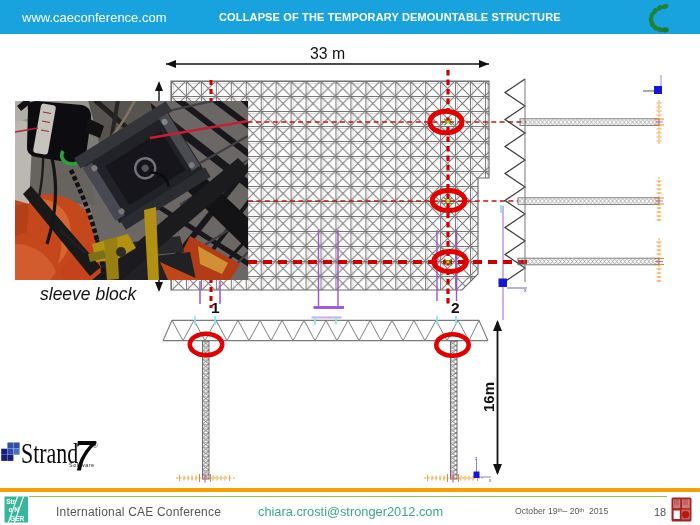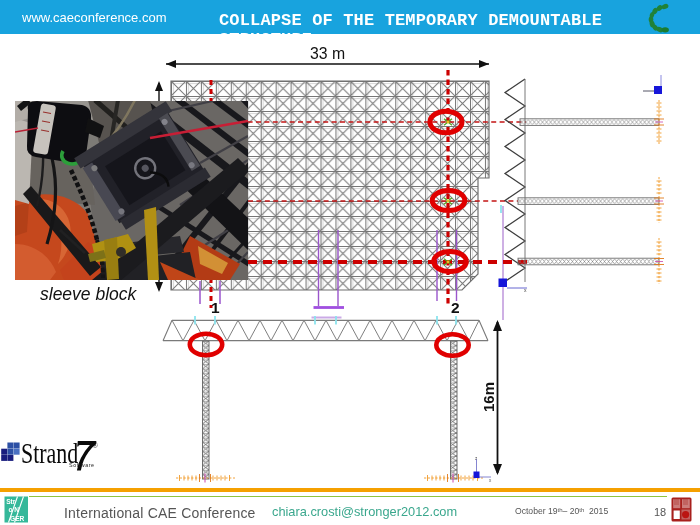--- a/index.html
+++ b/index.html
@@ -7,21 +7,21 @@
        font-family:"Liberation Sans",sans-serif;}
   .abs{position:absolute;}
 </style>
 </head>
 <body>
 
 <div class="abs" style="left:0;top:0;width:700px;height:34px;background:#18a3de;"></div>
 
 <div class="abs" style="left:22px;top:10px;color:#fff;font-size:13px;">www.caeconference.com</div>
 
-<div class="abs" style="left:219px;top:11px;color:#fff;font-size:17px;font-weight:bold;letter-spacing:0.15px;font-family:Liberation Mono, monospace;">COLLAPSE OF THE TEMPORARY DEMOUNTABLE STRUCTURE</div>
+<div class="abs" style="left:219px;top:11px;color:#fff;font-size:11px;font-weight:bold;letter-spacing:0.15px;">COLLAPSE OF THE TEMPORARY DEMOUNTABLE STRUCTURE</div>
 
 <svg class="abs" style="left:644px;top:3px;" width="30" height="30" viewBox="0 0 30 30">
   <g fill="#208238">
     <ellipse cx="21" cy="3.5" rx="3.5" ry="2.5" transform="rotate(-20 21 3.5)"></ellipse>
     <ellipse cx="15.5" cy="5" rx="3.3" ry="2.4" transform="rotate(-45 15.5 5)"></ellipse>
     <ellipse cx="11" cy="8" rx="3.3" ry="2.4" transform="rotate(-60 11 8)"></ellipse>
     <ellipse cx="8" cy="12" rx="3.1" ry="2.2" transform="rotate(-75 8 12)"></ellipse>
     <ellipse cx="7" cy="16.5" rx="3.1" ry="2.3" transform="rotate(-90 7 16.5)"></ellipse>
     <ellipse cx="8.2" cy="21" rx="3.5" ry="2.5" transform="rotate(75 8.2 21)"></ellipse>
     <ellipse cx="11.2" cy="24.6" rx="3.3" ry="2.4" transform="rotate(55 11.2 24.6)"></ellipse>
@@ -355,23 +355,23 @@
 <div class="abs" style="left:29px;top:495.5px;width:638px;height:1.6px;background:#8fc53f;"></div>
 
 <svg class="abs" style="left:4px;top:496px;" width="25" height="27" viewBox="0 0 25 27">
   <rect x="0.5" y="0.5" width="23.5" height="26" fill="#35b89a"></rect>
   <path d="M13.5,0.5 L4.5,26.5 M19.5,0.5 L10.5,26.5" stroke="#fff" stroke-width="1.1"></path>
   <text x="2.2" y="7.6" font-size="6.6" font-weight="bold" fill="#fff">Str</text>
   <text x="4.5" y="16" font-size="6.6" font-weight="bold" fill="#fff">o N</text>
   <text x="6" y="24.6" font-size="6.6" font-weight="bold" fill="#fff">GER</text>
 </svg>
 
-<div class="abs" style="left:64px;top:505px;font-size:14px;color:#555;letter-spacing:0.2px;">International CAE Conference</div>
-
-<div class="abs" style="left:258px;top:504px;font-size:12.8px;color:#3aa78d;margin-left:14px;">chiara.crosti@stronger2012.com</div>
+<div class="abs" style="left:56px;top:505px;font-size:12px;color:#555;letter-spacing:0.2px;">International CAE Conference</div>
+
+<div class="abs" style="left:258px;top:504px;font-size:12.8px;color:#3aa78d;">chiara.crosti@stronger2012.com</div>
 
 <div class="abs" style="left:515px;top:505.5px;font-size:8.6px;color:#555;">October 19<span style="font-size:6px;vertical-align:2px;">th</span>– 20<span style="font-size:6px;vertical-align:2px;">th</span>&nbsp; 2015</div>
 
 <div class="abs" style="left:654px;top:505.5px;font-size:11px;color:#555;">18</div>
 
 <svg class="abs" style="left:671px;top:497px;" width="21" height="25" viewBox="0 0 21 25">
   <rect x="0.5" y="0.5" width="20" height="24" rx="1.5" fill="#a8201d"></rect>
   <g fill="#fff">
     <rect x="2.2" y="2.2" width="7" height="9" opacity="0.42"></rect>
     <rect x="11" y="2.2" width="7.8" height="9" opacity="0.42"></rect>

